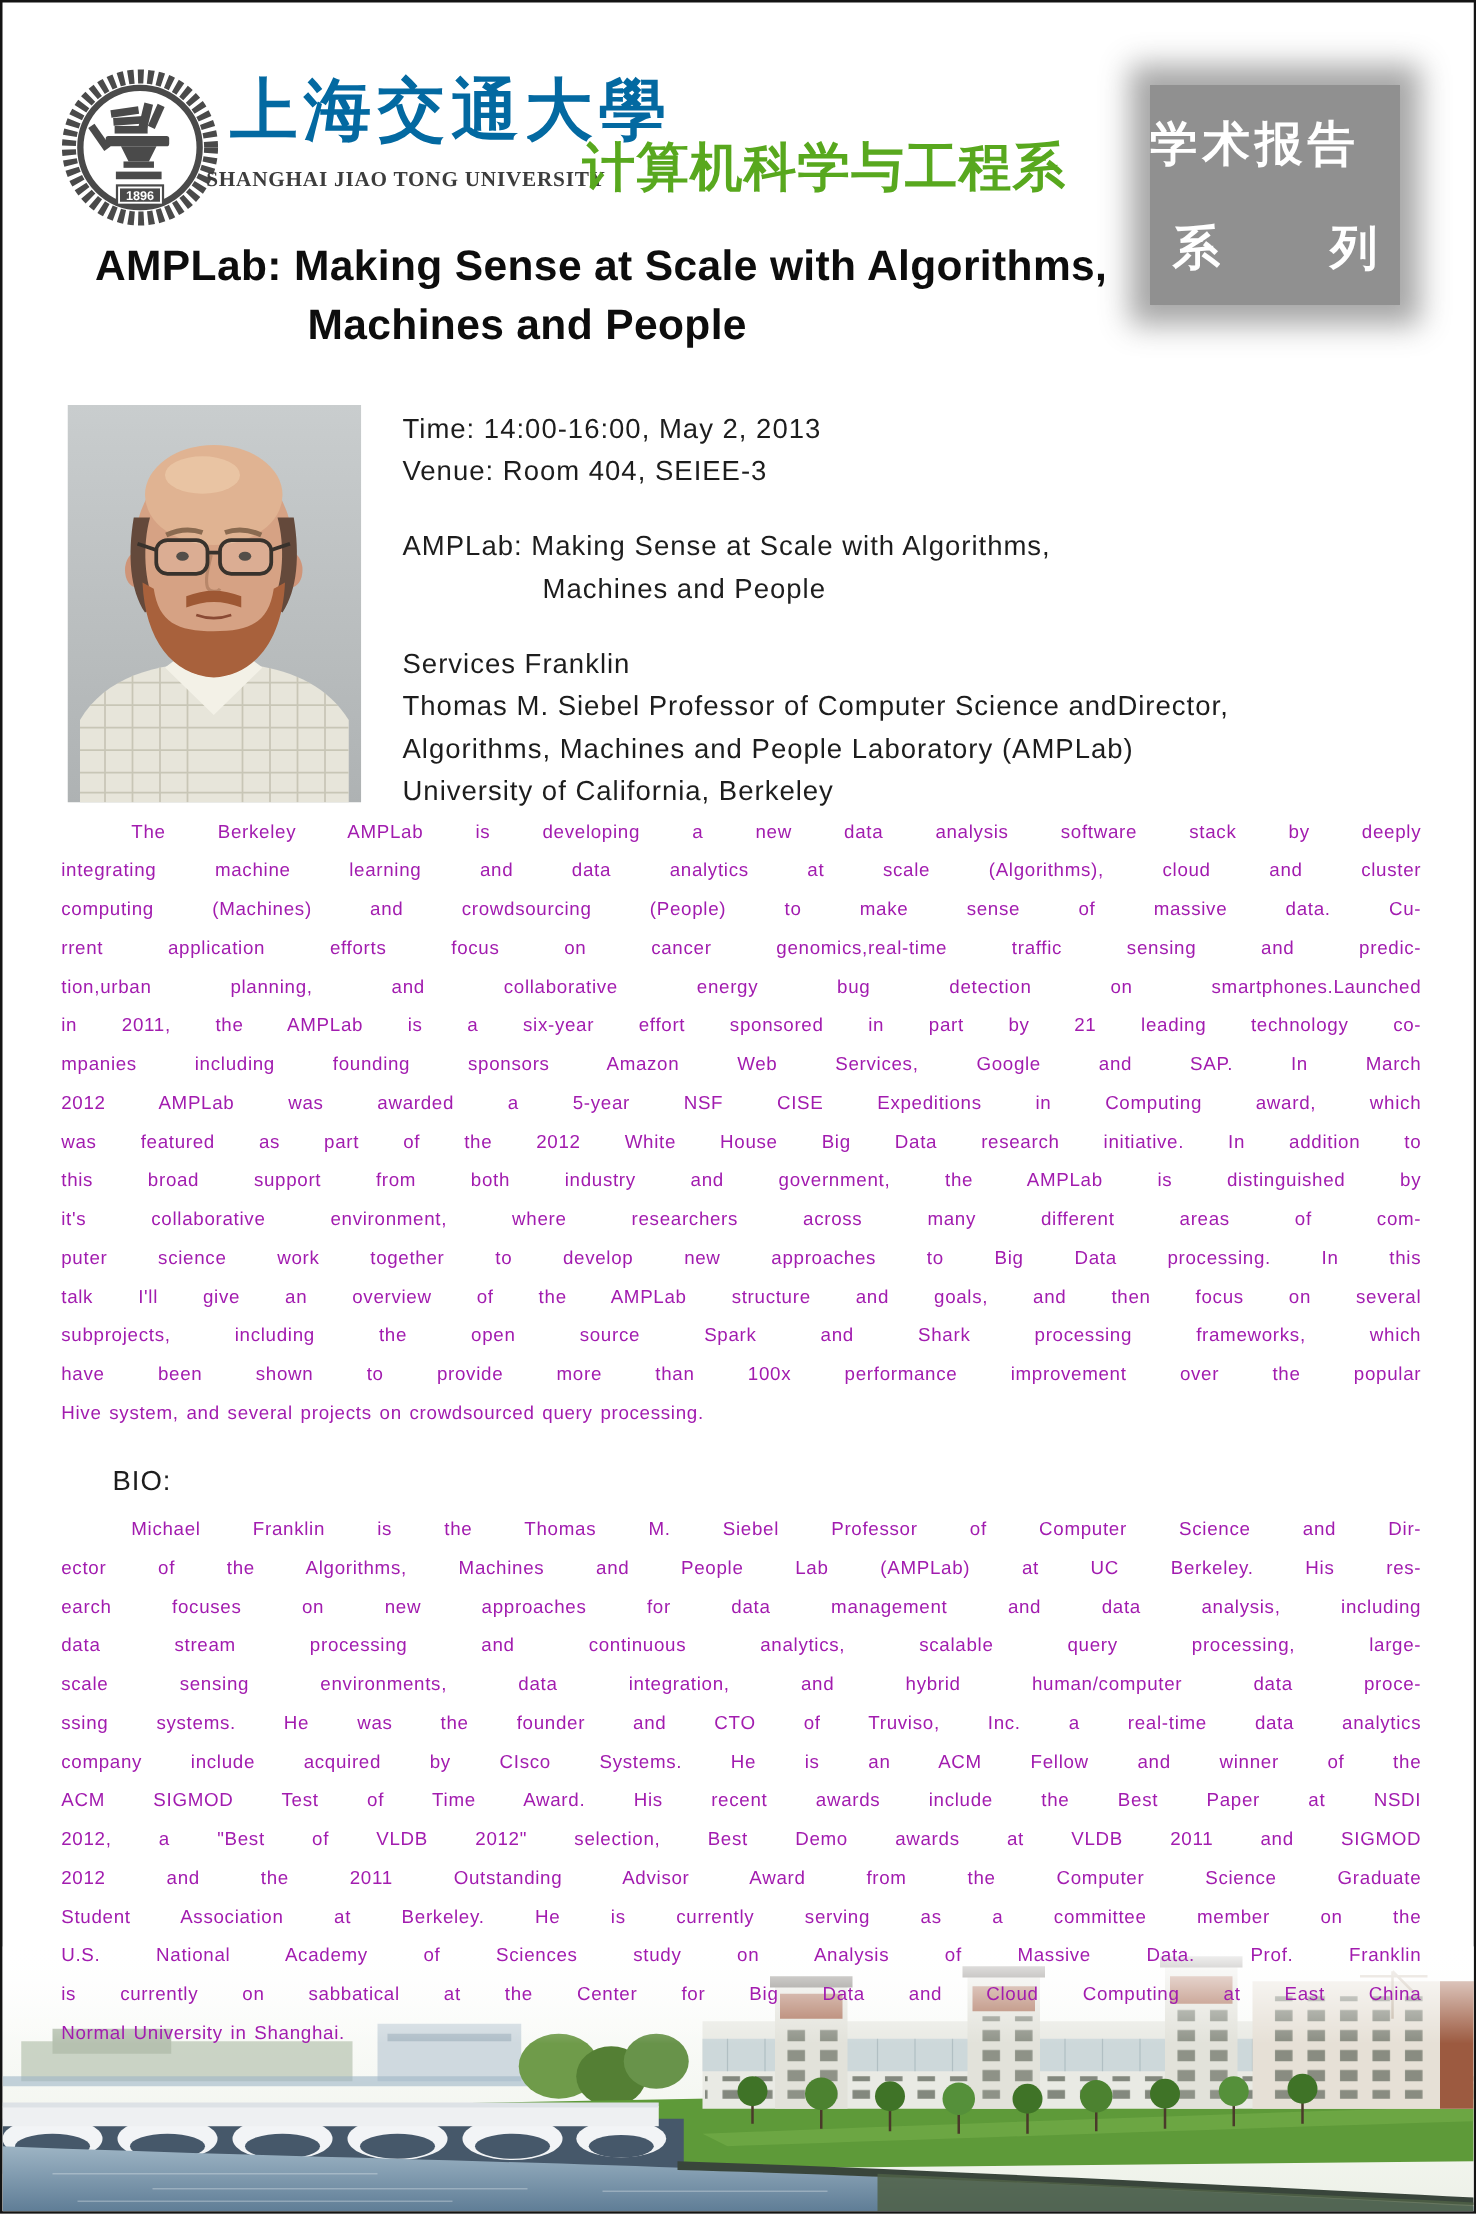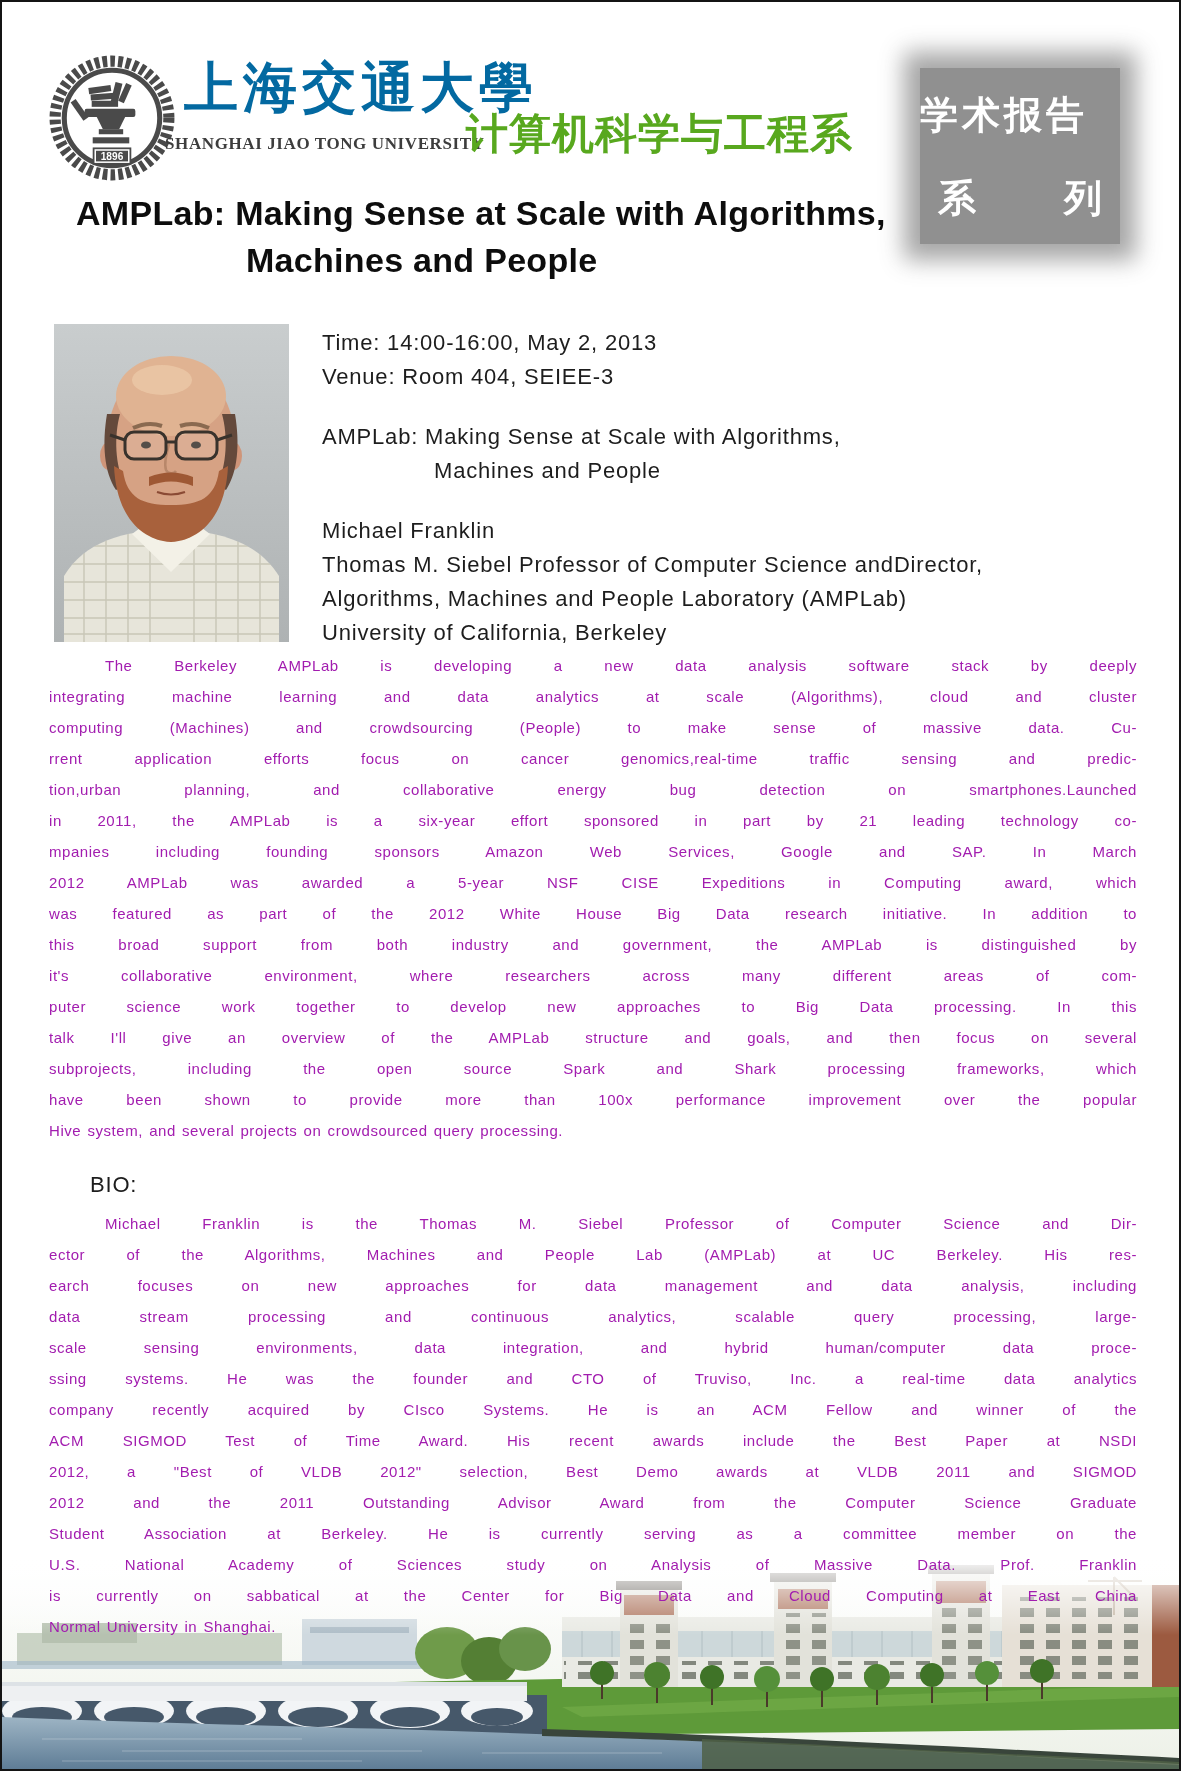--- a/index.html
+++ b/index.html
@@ -130,21 +130,21 @@
     </g>
   </svg>
 
   <div class="details">
     <div>Time: 14:00-16:00, May 2, 2013</div>
     <div>Venue: Room 404, SEIEE-3</div>
     <div class="gap"></div>
     <div>AMPLab: Making Sense at Scale with Algorithms,</div>
     <div class="ind">Machines and People</div>
     <div class="gap"></div>
-    <div>Michael Franklin</div>
+    <div>Services Franklin</div>
     <div>Thomas M. Siebel Professor of Computer Science andDirector,</div>
     <div>Algorithms, Machines and People Laboratory (AMPLab)</div>
     <div>University of California, Berkeley</div>
   </div>
 
   <div class="abstract">
       <div class="t-line indent">The Berkeley AMPLab is developing a new data analysis software stack by deeply</div>
       <div class="t-line">integrating machine learning and data analytics at scale (Algorithms), cloud and cluster</div>
       <div class="t-line">computing (Machines) and crowdsourcing (People) to make sense of massive data.  Cu-</div>
       <div class="t-line">rrent application efforts focus on cancer genomics,real-time traffic sensing and predic-</div>
@@ -163,21 +163,21 @@
     </div>
 
   <div class="bio-head">BIO:</div>
   <div class="bio">
       <div class="t-line indent">Michael Franklin is the Thomas M. Siebel Professor of Computer Science and Dir-</div>
       <div class="t-line">ector of the Algorithms, Machines and People Lab (AMPLab) at UC Berkeley.  His res-</div>
       <div class="t-line">earch focuses on new approaches for data management and data analysis, including</div>
       <div class="t-line">data stream processing and continuous analytics, scalable query processing, large-</div>
       <div class="t-line">scale sensing environments, data integration, and hybrid human/computer data proce-</div>
       <div class="t-line">ssing systems.  He was the founder and CTO of Truviso, Inc. a real-time data analytics</div>
-      <div class="t-line">company recently acquired by CIsco Systems. He is an ACM Fellow and winner of the</div>
+      <div class="t-line">company include acquired by CIsco Systems. He is an ACM Fellow and winner of the</div>
       <div class="t-line">ACM SIGMOD Test of Time Award.  His recent awards include the Best Paper at NSDI</div>
       <div class="t-line">2012, a "Best of VLDB 2012" selection, Best Demo awards at VLDB 2011 and SIGMOD</div>
       <div class="t-line">2012 and the 2011 Outstanding Advisor Award from the Computer Science Graduate</div>
       <div class="t-line">Student Association at Berkeley.   He is currently serving as a committee member on the</div>
       <div class="t-line">U.S. National Academy of Sciences study on Analysis of Massive Data.   Prof. Franklin</div>
       <div class="t-line">is currently on sabbatical at the Center for Big Data and Cloud Computing at East China</div>
       <div class="t-line noj">Normal University in Shanghai.</div>
     </div>
 
   <svg class="campus" viewBox="0 0 1177 212" preserveAspectRatio="none">

